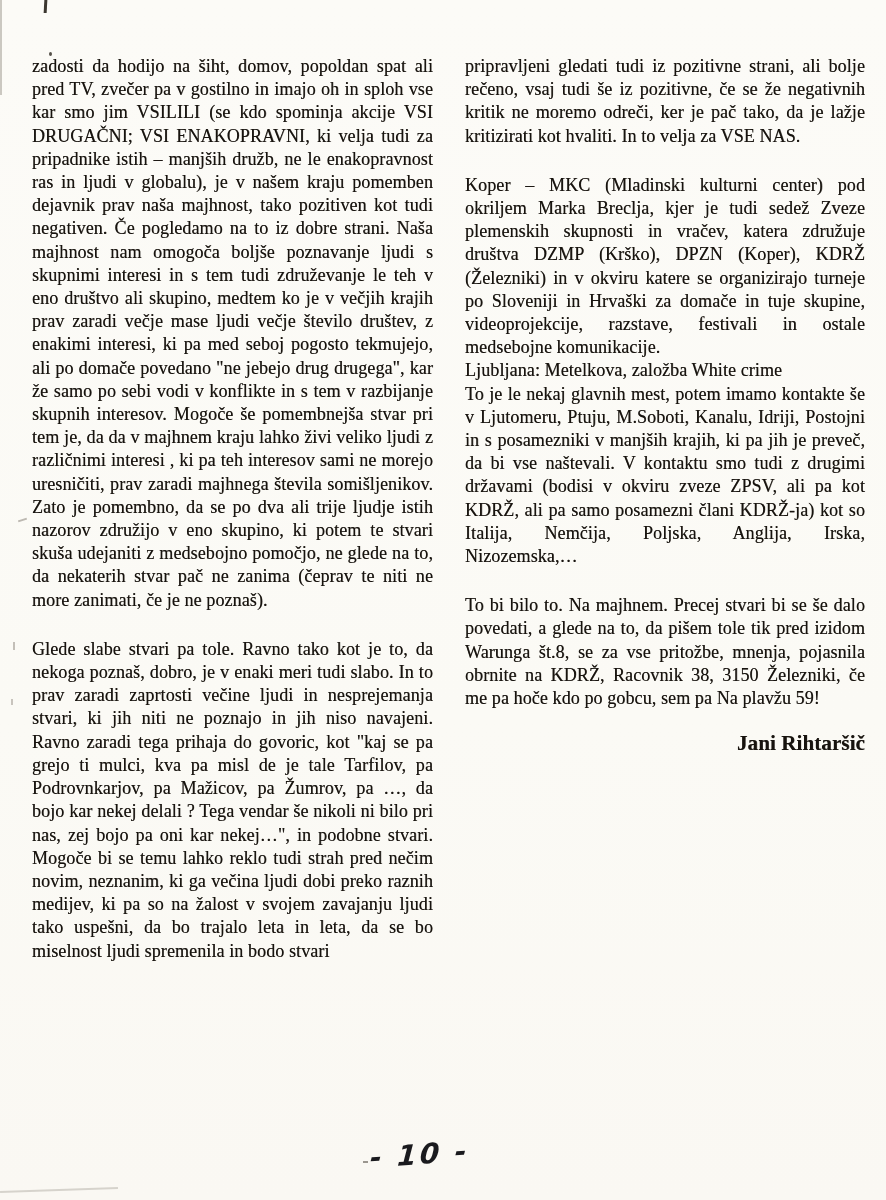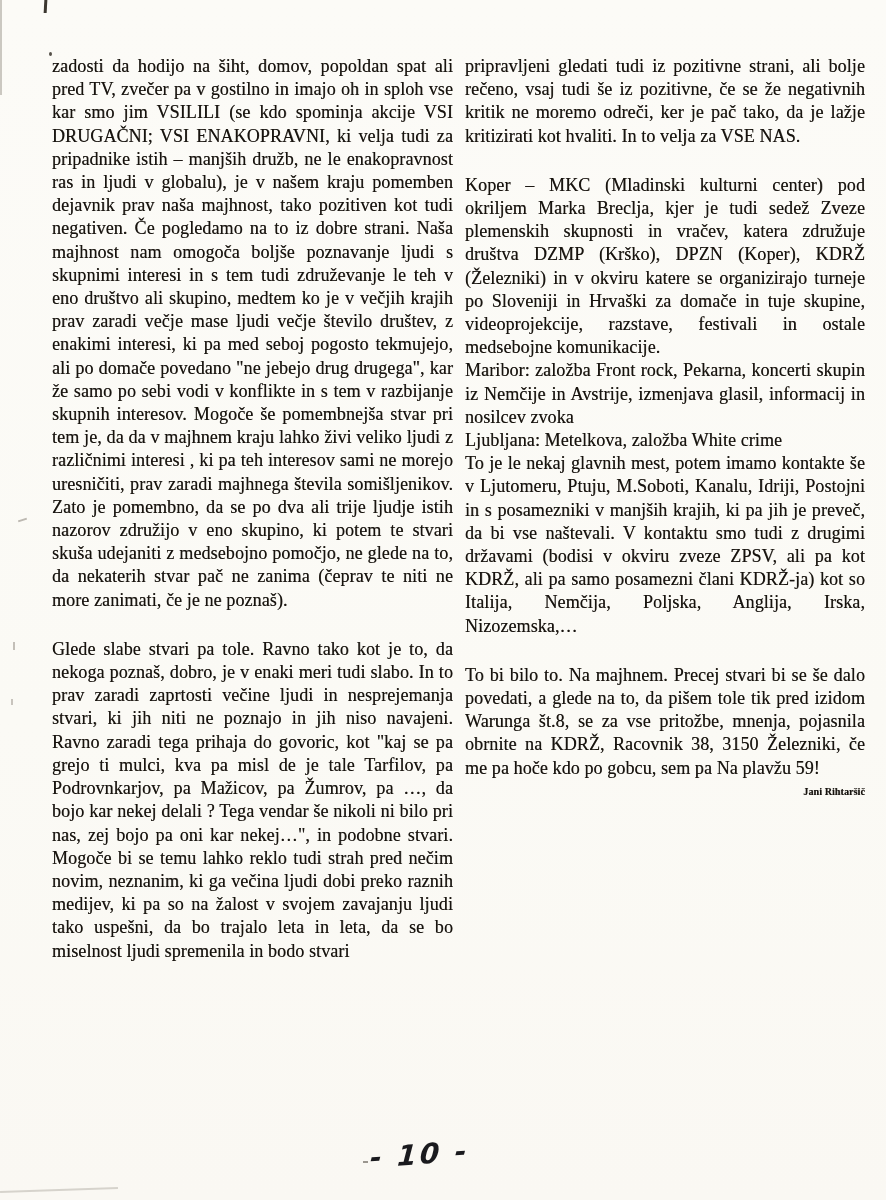--- a/index.html
+++ b/index.html
@@ -14,30 +14,31 @@
     color: #17130e;
   }
   .col {
     position: absolute;
     top: 55px;
     font-size: 18px;
     line-height: 23.2px;
     text-align: justify;
     letter-spacing: 0.1px;
   }
-  .col-left  { left: 52px;  width: 401px; }
+  .col-left  { left: 32px;  width: 401px; }
   .col-right { left: 465px; width: 400px; }
   p.para {
     margin: 0;
     text-shadow: 0.3px 0 0 rgba(23,19,14,0.6);
   }
   .gap { height: 26px; }
   .bold { font-weight: normal; }
   p.signature {
-    font-size: 10px;
+    margin-top: 22px;
+    font-size: 21px;
     text-align: right;
     font-weight: bold;
   }
   .pagenum {
     position: absolute;
     left: 370px;
     top: 1138px;
     font-family: "DejaVu Sans", sans-serif;
     font-style: italic;
     font-weight: bold;
@@ -65,21 +66,20 @@
   <div class="col col-left">
       <p class="para"><span>zadosti da hodijo na šiht, domov, popoldan spat ali pred TV, zvečer pa v gostilno in imajo oh in sploh vse kar smo jim VSILILI (se kdo spominja akcije VSI DRUGAČNI; VSI ENAKOPRAVNI, ki velja tudi za pripadnike istih – manjših družb, ne le enakopravnost ras in ljudi v globalu), je v našem kraju pomemben dejavnik prav naša majhnost, tako pozitiven kot tudi negativen. Če pogledamo na to iz dobre strani. Naša majhnost nam omogoča boljše poznavanje ljudi s skupnimi interesi in s tem tudi združevanje le teh v eno društvo ali skupino, medtem ko je v večjih krajih prav zaradi večje mase ljudi večje število društev, z enakimi interesi, ki pa med seboj pogosto tekmujejo, ali po domače povedano "ne jebejo drug drugega", kar že samo po sebi vodi v konflikte in s tem v razbijanje skupnih interesov. Mogoče še pomembnejša stvar pri tem je, da da v majhnem kraju lahko živi veliko ljudi z različnimi interesi , ki pa teh interesov sami ne morejo uresničiti, prav zaradi majhnega števila somišljenikov. Zato je pomembno, da se po dva ali trije ljudje istih nazorov združijo v eno skupino, ki potem te stvari skuša udejaniti z medsebojno pomočjo, ne glede na to, da nekaterih stvar pač ne zanima (čeprav te niti ne more zanimati, če je ne poznaš).</span></p>
       <div class="gap"></div>
       <p class="para"><span>Glede slabe stvari pa tole. Ravno tako kot je to, da nekoga poznaš, dobro, je v enaki meri tudi slabo. In to prav zaradi zaprtosti večine ljudi in nesprejemanja stvari, ki jih niti ne poznajo in jih niso navajeni. Ravno zaradi tega prihaja do govoric, kot "kaj se pa grejo ti mulci, kva pa misl de je tale Tarfilov, pa Podrovnkarjov, pa Mažicov, pa Žumrov, pa …, da bojo kar nekej delali ? Tega vendar še nikoli ni bilo pri nas, zej bojo pa oni kar nekej…", in podobne stvari. Mogoče bi se temu lahko reklo tudi strah pred nečim novim, neznanim, ki ga večina ljudi dobi preko raznih medijev, ki pa so na žalost v svojem zavajanju ljudi tako uspešni, da bo trajalo leta in leta, da se bo miselnost ljudi spremenila in bodo stvari</span></p>
     </div>
 
   <div class="col col-right">
       <p class="para"><span>pripravljeni gledati tudi iz pozitivne strani, ali bolje rečeno, vsaj tudi še iz pozitivne, če se že negativnih kritik ne moremo odreči, ker je pač tako, da je lažje kritizirati kot hvaliti. In to velja za VSE NAS.</span></p>
       <div class="gap"></div>
       <p class="para"><span class="bold">Koper – MKC </span><span>(Mladinski kulturni center) pod okriljem Marka Breclja, kjer je tudi sedež Zveze plemenskih skupnosti in vračev, katera združuje društva DZMP (Krško), DPZN (Koper), KDRŽ (Železniki) in v okviru katere se organizirajo turneje po Sloveniji in Hrvaški za domače in tuje skupine, videoprojekcije, razstave, festivali in ostale medsebojne komunikacije.</span></p>
-      <p class="para"><span class="bold">Maribor: </span><span>založba Front rock, Pekarna, koncerti skupin iz Nemčije in Avstrije, izmenjava glasil, informacij in nosilcev zvoka</span></p>
       <p class="para"><span class="bold">Ljubljana: </span><span>Metelkova, založba White crime</span></p>
       <p class="para"><span>To je le nekaj glavnih mest, potem imamo kontakte še v Ljutomeru, Ptuju, M.Soboti, Kanalu, Idriji, Postojni in s posamezniki v manjših krajih, ki pa jih je preveč, da bi vse naštevali. V kontaktu smo tudi z drugimi državami (bodisi v okviru zveze ZPSV, ali pa kot KDRŽ, ali pa samo posamezni člani KDRŽ-ja) kot so Italija, Nemčija, Poljska, Anglija, Irska, Nizozemska,…</span></p>
       <div class="gap"></div>
       <p class="para"><span>To bi bilo to. Na majhnem. Precej stvari bi se še dalo povedati, a glede na to, da pišem tole tik pred izidom Warunga št.8, se za vse pritožbe, mnenja, pojasnila obrnite na </span><span class="bold">KDRŽ, Racovnik 38, 3150 Železniki</span><span>, če me pa hoče kdo po gobcu, sem pa </span><span class="bold">Na plavžu 59!</span></p>
       <p class="para signature"><span>Jani Rihtaršič</span></p>
     </div>
 
   <div class="pagenum">- 10 -</div>
 
   <div class="artifact a-topleft-tick"></div>

